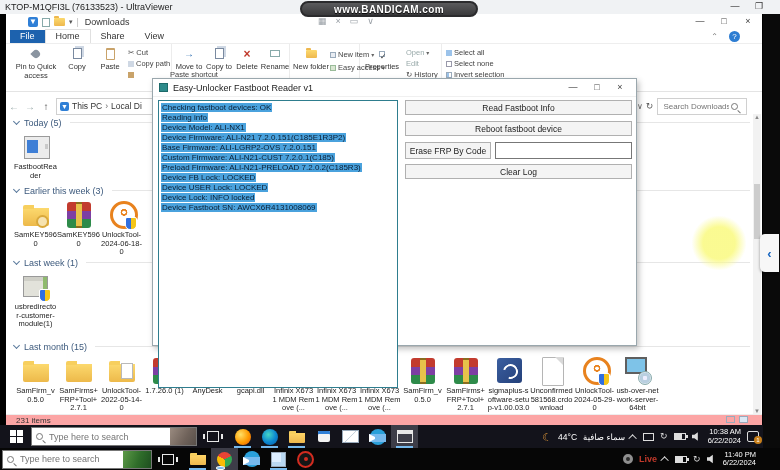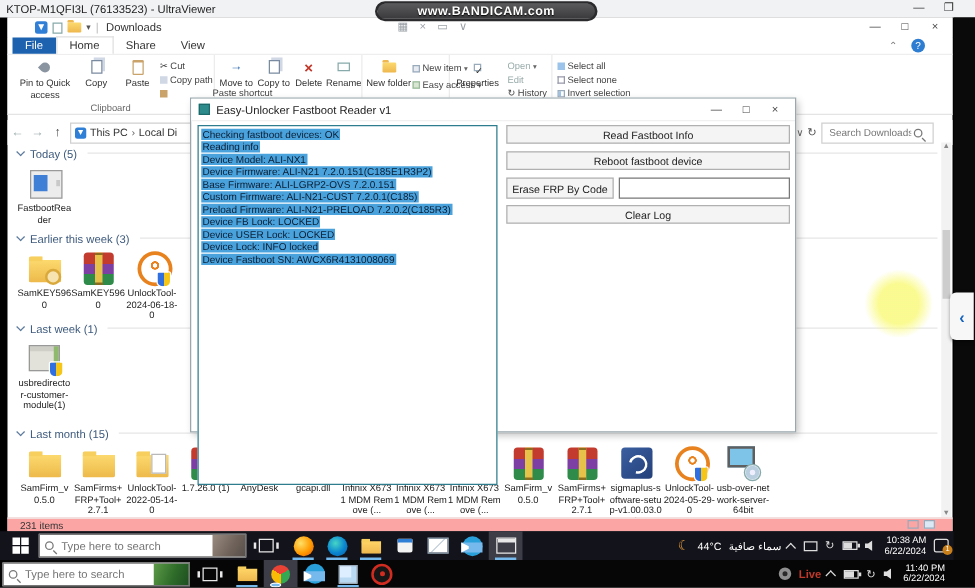--- a/index.html
+++ b/index.html
@@ -265,21 +265,20 @@
         </div>
         <div class="rsm" style="left:122px;top:4px;">✂<span>Cut</span></div>
         <div class="rsm" style="left:122px;top:15px;">
             <span class="sq" style="background:#cfd8e4"></span>
             <span>Copy path</span>
           </div>
         <div class="rsm" style="left:122px;top:26px;gap:36px;">
             <span class="sq" style="background:#c9a36a"></span>
             <span>Paste shortcut</span>
           </div>
-        <div class="glabel">Clipboard</div>
       </div>
       <div class="rgroup" style="left:166px;width:118px;">
         <div class="rbig" style="left:2px;width:30px;">
           <div class="ric arrow-blue">→</div>
           <div>Move to</div>
         </div>
         <div class="rbig" style="left:32px;width:30px;">
           <div class="ric">
               <span class="pages-ic"></span>
             </div>
@@ -462,20 +461,24 @@
           <div class="ficon i-rar"></div>
           <div class="fname">SamFirm_v0.5.0</div>
         </div>
           <div class="fitem">
           <div class="ficon i-rar"></div>
           <div class="fname">SamFirms+FRP+Tool+2.7.1</div>
         </div>
           <div class="fitem">
           <div class="ficon i-sigma"></div>
           <div class="fname">sigmaplus-software-setup-v1.00.03.01</div>
+        </div>
+          <div class="fitem">
+          <div class="ficon i-doc"></div>
+          <div class="fname">Unconfirmed 581568.crdownload</div>
         </div>
           <div class="fitem">
           <div class="ficon i-unlock"></div>
           <div class="fname">UnlockTool-2024-05-29-0</div>
         </div>
           <div class="fitem">
           <div class="ficon i-usbnet"></div>
           <div class="fname">usb-over-network-server-64bit</div>
         </div>
         </div>

